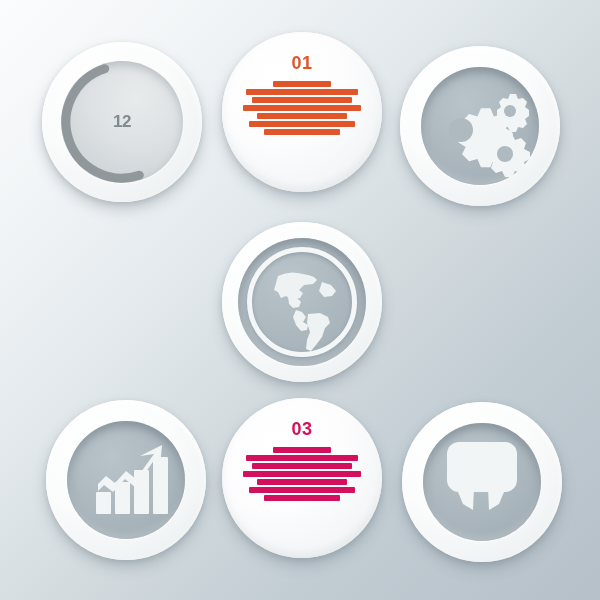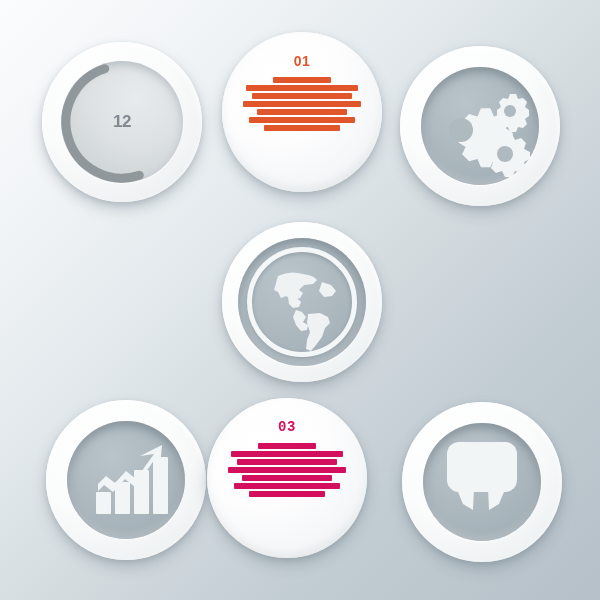--- a/index.html
+++ b/index.html
@@ -110,21 +110,21 @@
     position: absolute;
     inset: 0;
     display: flex;
     flex-direction: column;
     align-items: center;
     justify-content: flex-start;
     padding-top: 22px;
     box-sizing: border-box;
   }
   .num {
-    font-size: 14px;
+    font-size: 18px;
     font-weight: bold;
     letter-spacing: 0.5px;
     line-height: 1;
     margin-bottom: 9px;
   }
   .lines {
     width: 124px;
     display: flex;
     flex-direction: column;
     align-items: center;
@@ -272,21 +272,21 @@
           <rect x="69" y="82" width="15" height="32" rx="1"></rect>
           <rect x="88" y="70" width="15" height="44" rx="1"></rect>
           <rect x="107" y="57" width="15" height="57" rx="1"></rect>
 
           <path d="M52 84 l8-8 9 7 11-12 10 8 18-25 -14 2 22-11 -2 23 -5-9 -20 28 -10-8 -12 13 -9-7 -6 6 z"></path>
         </g>
       </svg>
     </div>
   </div>
 
-  <div class="cell" style="left:207px; top:398px;font-family:Liberation Mono, monospace;">
+  <div class="cell" style="left:222px; top:398px;">
     <div class="disc-flat"></div>
     <div class="text-wrap">
       <div class="num" style="color: rgb(212, 15, 93);">03</div>
       <div class="lines">
         <div class="ln" style="width: 58px; background: rgb(212, 15, 93);"></div>
         <div class="ln" style="width: 112px; background: rgb(212, 15, 93);"></div>
         <div class="ln" style="width: 100px; background: rgb(212, 15, 93);"></div>
         <div class="ln" style="width: 118px; background: rgb(212, 15, 93);"></div>
         <div class="ln" style="width: 90px; background: rgb(212, 15, 93);"></div>
         <div class="ln" style="width: 106px; background: rgb(212, 15, 93);"></div>

